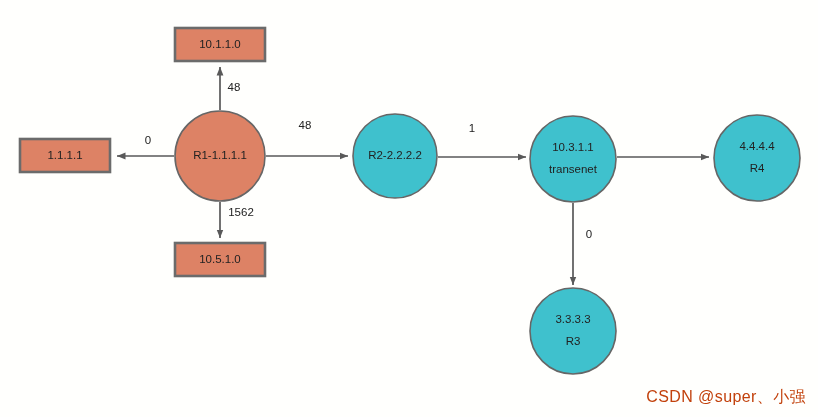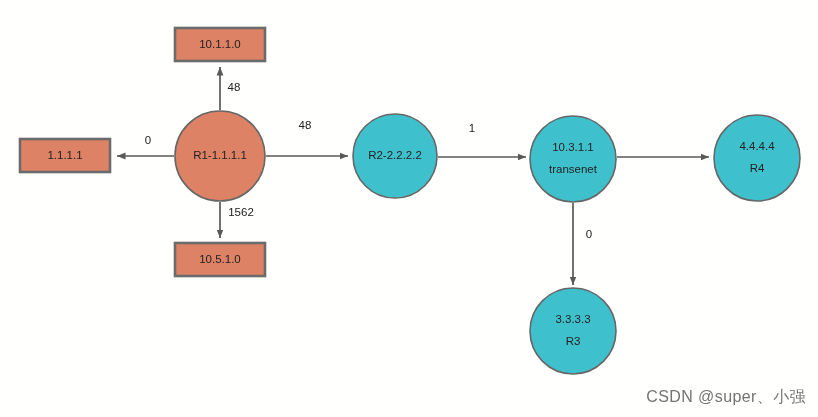--- a/index.html
+++ b/index.html
@@ -50,21 +50,21 @@
     fill: #222222;
     text-anchor: middle;
     dominant-baseline: middle;
   }
   .watermark {
     position: absolute;
     right: 12px;
     bottom: 9px;
     font-family: "Liberation Sans", sans-serif;
     font-size: 16px;
-    color: #737373;
+    color: #c2410c;
     letter-spacing: 0.4px;
     white-space: nowrap;
     user-select: none;
   }
 </style>
 </head>
 <body>
 
 <div id="canvas" style="width: 818px; height: 417px; background: rgb(255, 255, 253);">
 

